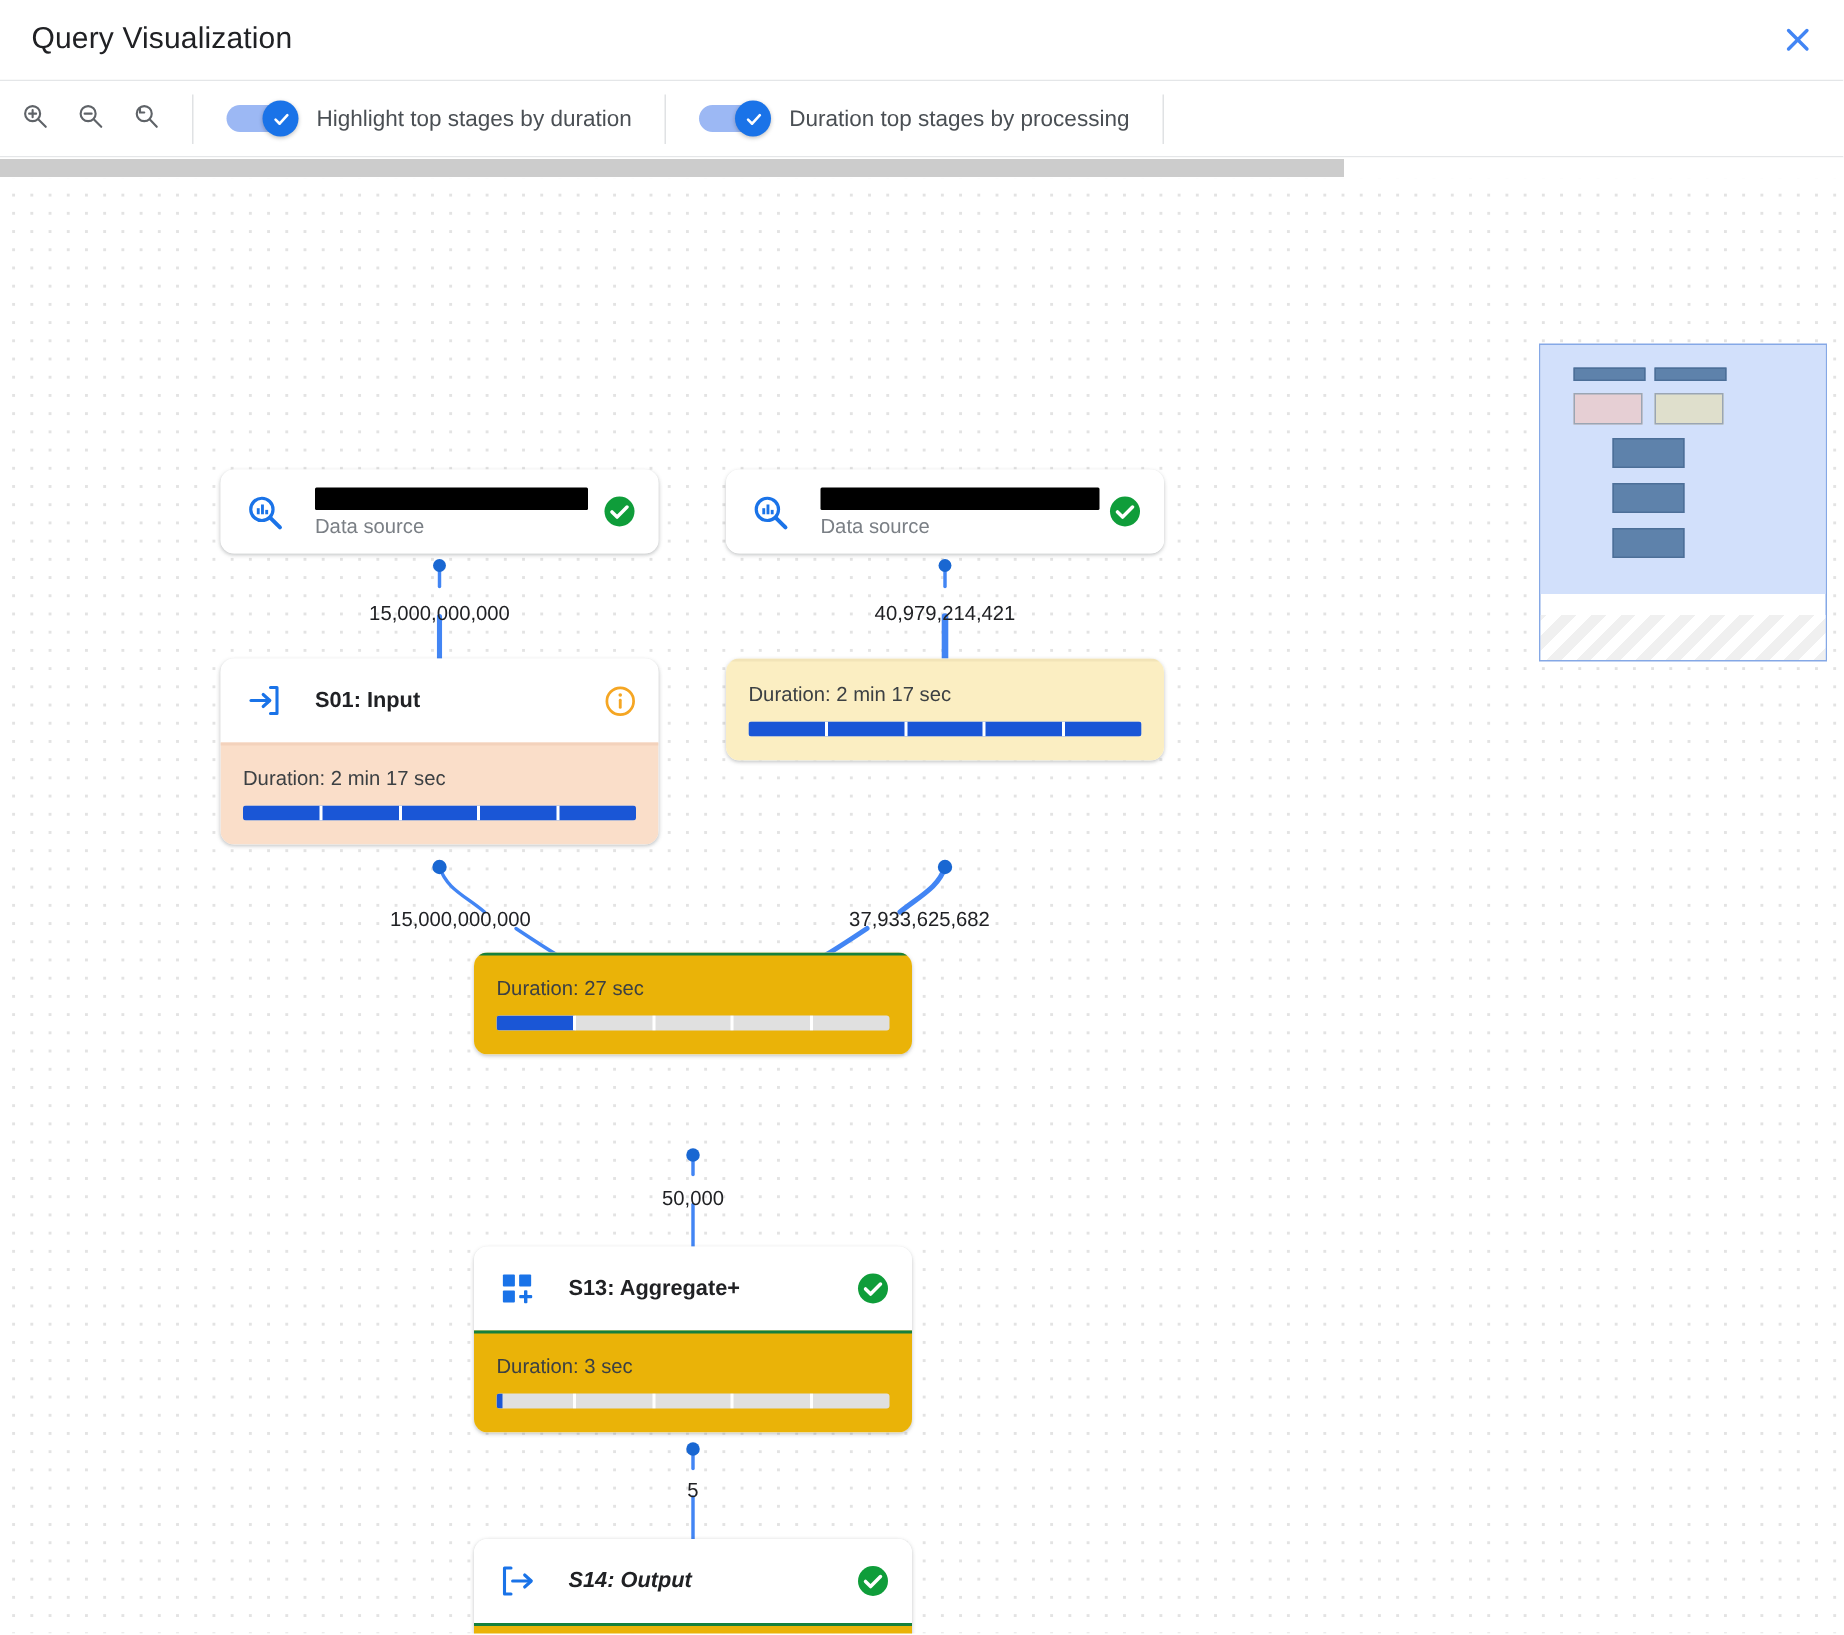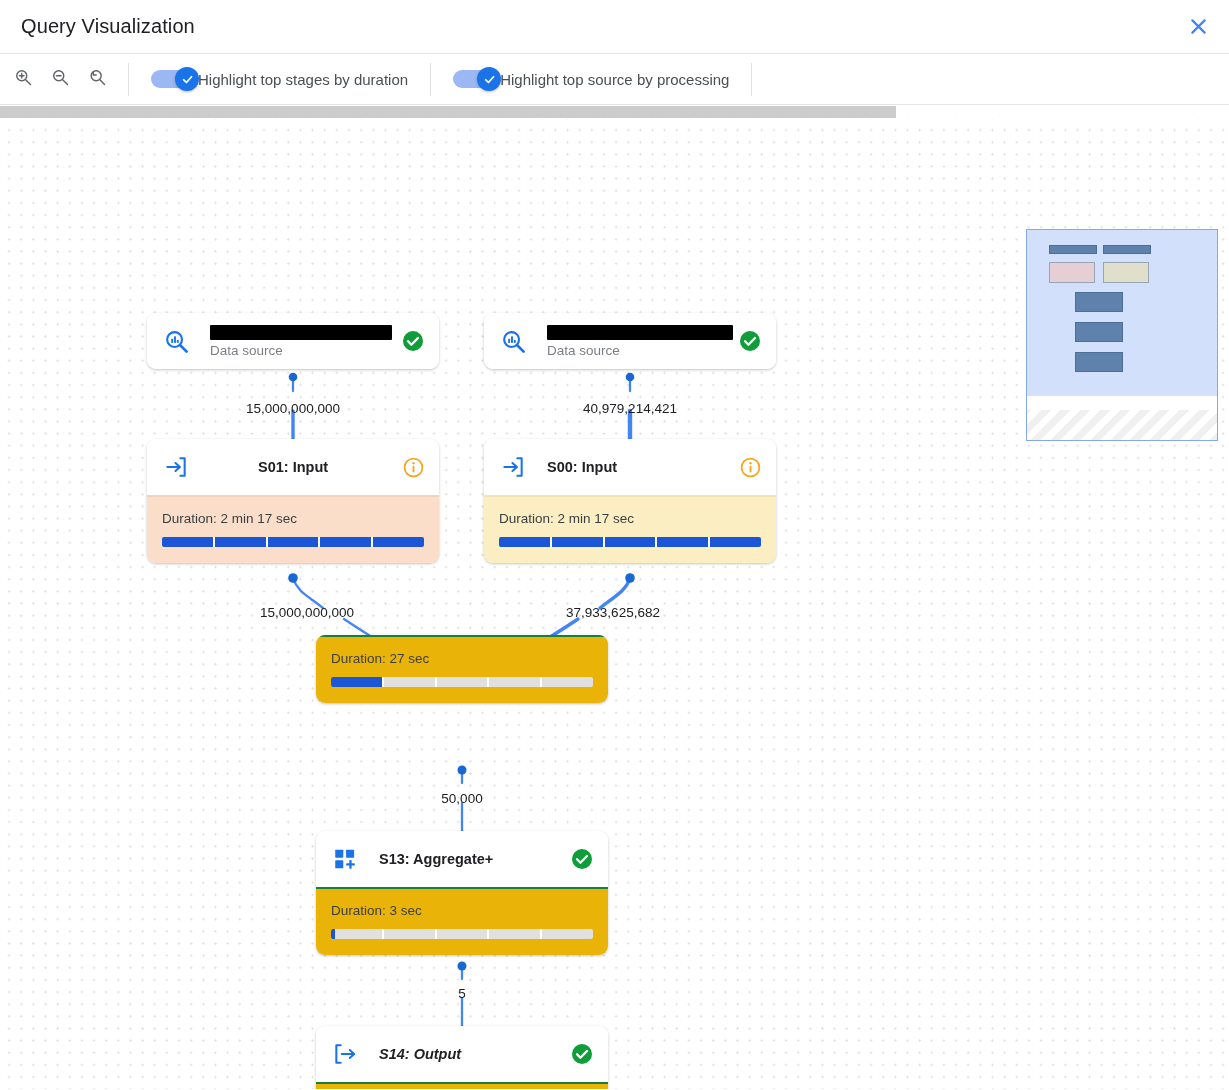--- a/index.html
+++ b/index.html
@@ -49,20 +49,21 @@
     display: flex; align-items: center; justify-content: center;
     cursor: pointer;
   }
   .tb-divider {
     width: 1px; height: 33px;
     background: #e0e2e4;
     margin: 0 4px;
   }
   .toggle-item {
     display: flex; align-items: center;
+    gap: 13px;
     padding: 0 18px;
     cursor: pointer;
     height: 100%;
   }
   .toggle-label {
     font-size: 15px;
     color: #4a4f54;
     white-space: nowrap;
   }
 
@@ -297,21 +298,21 @@
 
   <div class="toggle-item">
     <span class="switch on">
       <span class="track"></span>
       <span class="knob">
         <svg width="13" height="13" viewBox="0 0 24 24" fill="none" stroke="#fff" stroke-width="3.2" stroke-linecap="round" stroke-linejoin="round">
             <path d="M5 12.5l5 5L19.5 7"></path>
           </svg>
       </span>
     </span>
-    <span class="toggle-label">Highlight top source by processing</span>
+    <span class="toggle-label">Duration top stages by processing</span>
   </div>
 
   <div class="tb-divider"></div>
 
 </div>
 
 <div class="canvas-wrap">
   <div class="grid"></div>
 
   <div class="hscroll-track">
@@ -401,21 +402,21 @@
   <div class="node" style="left:147px; top:334px; width:292px;">
     <div class="node-head">
       <span class="node-icon">
         <svg width="26" height="26" viewBox="0 0 24 24" fill="none" stroke="#1a73e8" stroke-width="1.9" stroke-linecap="round" stroke-linejoin="round">
           <path d="M16 4h4v16h-4"></path>
             <path d="M4 12h11"></path>
             <path d="M11.5 8.3 15.6 12l-4.1 3.7"></path>
         </svg>
       </span>
       <span class="node-titlewrap">
-        <span class="node-title" style="display:block;margin-left:48px;">S01: Input</span>
+        <span class="node-title" style="display:block;">S01: Input</span>
       </span>
       <span class="node-status">
         <svg width="23" height="23" viewBox="0 0 24 24">
           <circle cx="12" cy="12" r="9.3" fill="none" stroke="#f5a623" stroke-width="1.9"></circle>
           <circle cx="12" cy="7.6" r="1.25" fill="#f5a623"></circle>
           <rect x="11" y="10.3" width="2" height="7" rx="1" fill="#f5a623"></rect>
         </svg>
       </span>
     </div>
     <div class="node-body peach">
@@ -427,39 +428,20 @@
             <i></i>
             <i></i>
             <i></i>
             <i></i>
           </div>
       </div>
     </div>
   </div>
 
   <div class="node" style="left:484px; top:334px; width:292px;">
-    <div class="node-head">
-      <span class="node-icon">
-        <svg width="26" height="26" viewBox="0 0 24 24" fill="none" stroke="#1a73e8" stroke-width="1.9" stroke-linecap="round" stroke-linejoin="round">
-          <path d="M16 4h4v16h-4"></path>
-            <path d="M4 12h11"></path>
-            <path d="M11.5 8.3 15.6 12l-4.1 3.7"></path>
-        </svg>
-      </span>
-      <span class="node-titlewrap">
-        <span class="node-title" style="display:block;">S00: Input</span>
-      </span>
-      <span class="node-status">
-        <svg width="23" height="23" viewBox="0 0 24 24">
-          <circle cx="12" cy="12" r="9.3" fill="none" stroke="#f5a623" stroke-width="1.9"></circle>
-          <circle cx="12" cy="7.6" r="1.25" fill="#f5a623"></circle>
-          <rect x="11" y="10.3" width="2" height="7" rx="1" fill="#f5a623"></rect>
-        </svg>
-      </span>
-    </div>
     <div class="node-body cream">
       <div class="duration-label">Duration: 2 min 17 sec</div>
       <div class="bar">
         <div class="fill" style="width:100%;"></div>
         <div class="ticks">
             <i></i>
             <i></i>
             <i></i>
             <i></i>
             <i></i>

